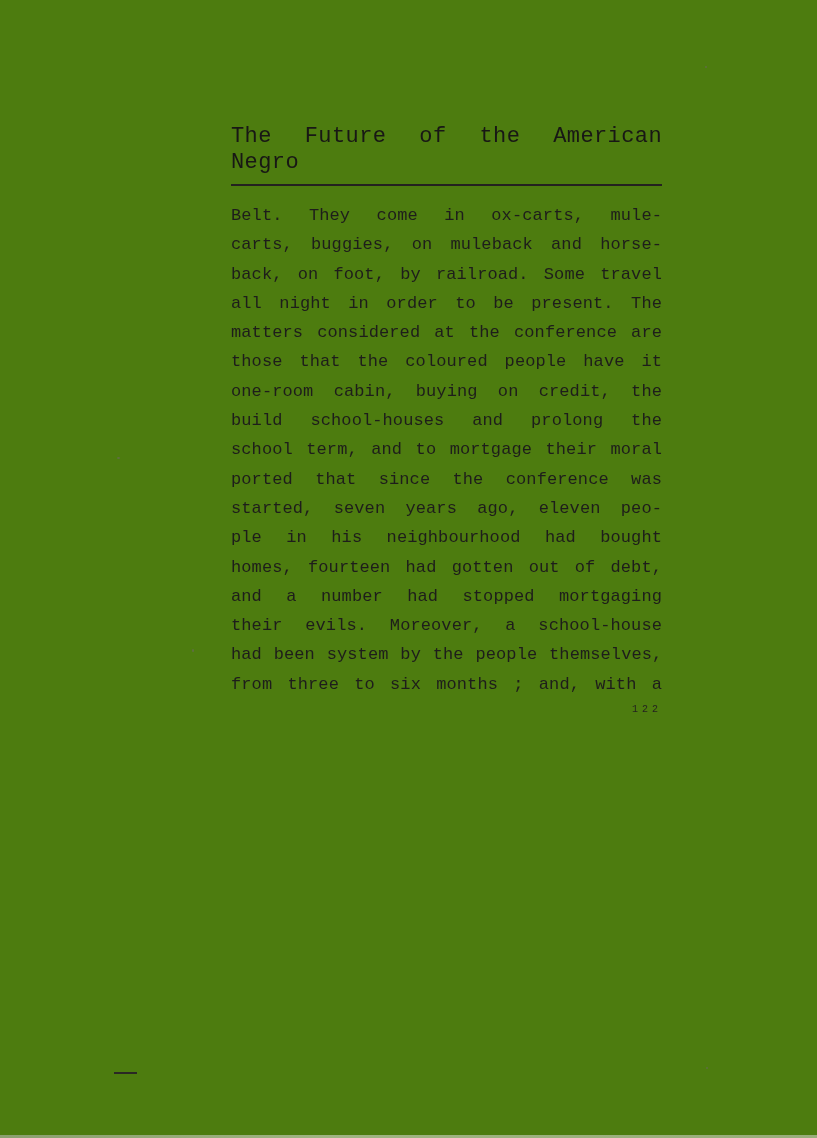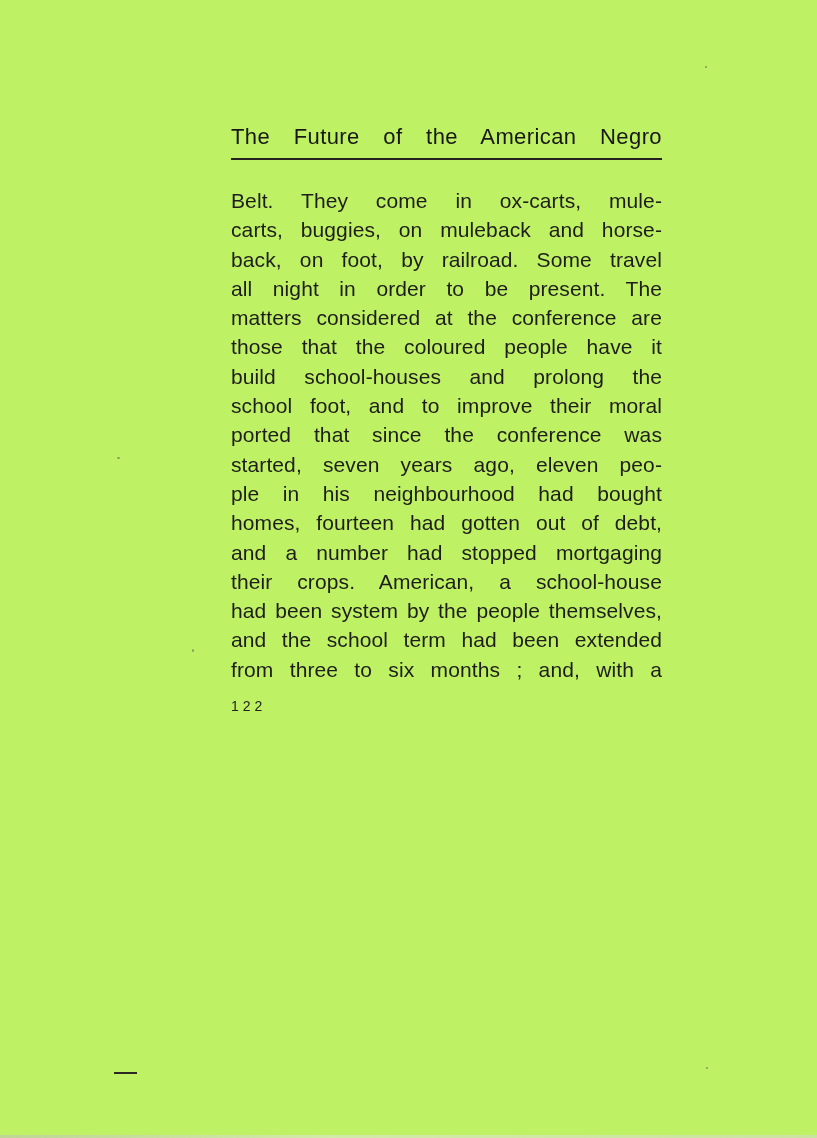--- a/index.html
+++ b/index.html
@@ -4,23 +4,23 @@
 <style>
   html, body {
     margin: 0;
     padding: 0;
     background: #ffffff;
   }
   .page {
     position: relative;
     width: 817px;
     height: 1138px;
-    background: #bef264;
+    background: #4d7c0f;
     overflow: hidden;
-    font-family: Liberation Sans, sans-serif;
+    font-family: Liberation Mono, monospace;
     color: #1e1d1b;
   }
   .scan-bottom-edge {
     position: absolute;
     left: 0;
     bottom: 0;
     width: 100%;
     height: 3px;
     background: linear-gradient(to right, #bdbdbd, #e3e3e0 40%, #d6d6d2);
     opacity: 0.55;
@@ -40,36 +40,36 @@
     letter-spacing: 0.4px;
     word-spacing: 4px;
     color: #181715;
   }
   .header-rule {
     margin-top: 8px;
     height: 0;
     border-bottom: 2px solid #24221f;
   }
   .body-text {
-    margin-top: 26px;
-    font-size: 21px;
+    margin-top: 15px;
+    font-size: 17px;
     line-height: 29.3px;
   }
   .text-line {
     text-align: justify;
     text-align-last: justify;
     -moz-text-align-last: justify;
     word-spacing: 1.5px;
     white-space: nowrap;
     letter-spacing: 0.1px;
   }
   .folio {
-    margin-top: 14px;
-    text-align: left;
-    font-size: 14px;
+    margin-top: 5px;
+    text-align: right;
+    font-size: 10px;
     letter-spacing: 4px;
     color: #24221f;
   }
   .stray-dash {
     position: absolute;
     left: 114px;
     top: 1072px;
     width: 23px;
     height: 0;
     border-top: 2px solid #2a2824;
@@ -98,30 +98,30 @@
 
     <div class="header-rule"></div>
 
     <div class="body-text">
       <div class="text-line">Belt.  They  come  in  ox-carts,  mule-</div>
       <div class="text-line">carts, buggies, on muleback and horse-</div>
       <div class="text-line">back, on foot, by railroad.  Some travel</div>
       <div class="text-line">all night in order to be present.  The</div>
       <div class="text-line">matters considered at the conference are</div>
       <div class="text-line">those that the coloured people have it</div>
+      <div class="text-line">one-room cabin, buying on credit, the</div>
       <div class="text-line">build school-houses and prolong the</div>
-      <div class="text-line">school foot, and to improve their moral</div>
+      <div class="text-line">school term, and to mortgage their moral</div>
       <div class="text-line">ported that since the conference was</div>
       <div class="text-line">started, seven years ago, eleven peo-</div>
       <div class="text-line">ple in his neighbourhood had bought</div>
       <div class="text-line">homes, fourteen had gotten out of debt,</div>
       <div class="text-line">and a number had stopped mortgaging</div>
-      <div class="text-line">their crops.  American, a school-house</div>
+      <div class="text-line">their evils.  Moreover, a school-house</div>
       <div class="text-line">had been system by the people themselves,</div>
-      <div class="text-line">and the school term had been extended</div>
       <div class="text-line">from three to six months ; and, with a</div>
     </div>
 
     <div class="folio">122</div>
 
   </div>
 
   <div class="stray-dash"></div>
 
   <div class="speck speck-top-right"></div>

